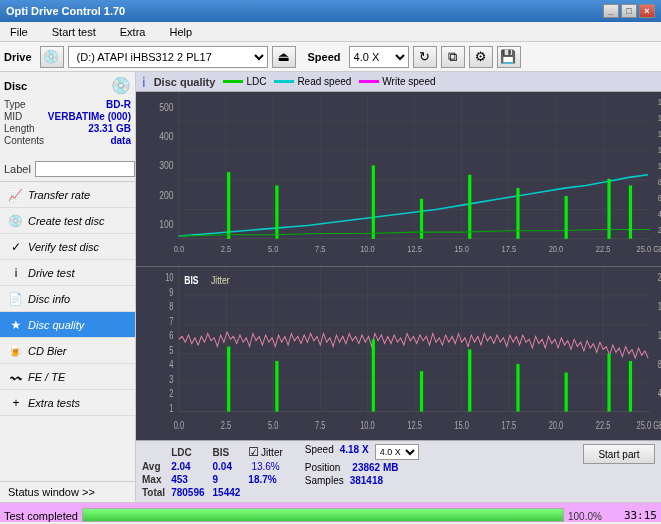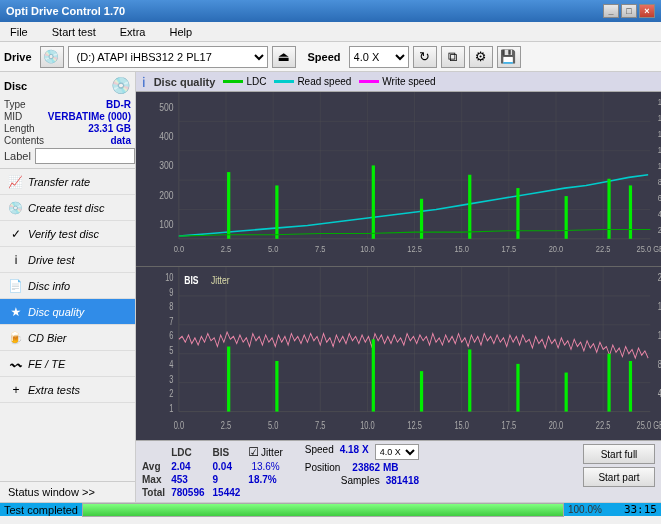--- a/index.html
+++ b/index.html
@@ -31,32 +31,32 @@
     .sidebar { width: 136px; background: #f0f0f0; border-right: 1px solid #ccc; display: flex; flex-direction: column; }
     
     
     .disc-panel { padding: 4px; border-bottom: 1px solid #ccc; }
     .disc-panel-header { display: flex; align-items: center; justify-content: space-between; margin-bottom: 4px; }
     .disc-panel-title { font-size: 11px; font-weight: bold; }
     .disc-icon { font-size: 16px; }
     .disc-info-row { display: flex; justify-content: space-between; font-size: 10px; margin-bottom: 1px; }
     .disc-info-label { color: #333; }
     .disc-info-value { color: #0000cc; font-weight: bold; }
-    .label-row { display: flex; align-items: center; margin-top: 2px; }
+    .label-row { display: flex; align-items: center; margin-top: 15px; }
     .label-input { width: 100px; height: 16px; border: 1px solid #999; font-size: 10px; }
     .label-btn { width: 18px; height: 16px; background: #e0e0e0; border: 1px solid #999; margin-left: 2px; font-size: 10px; cursor: pointer; display: flex; align-items: center; justify-content: center; }
 
     
     .nav-item { display: flex; align-items: center; height: 26px; padding: 0 8px; cursor: pointer; font-size: 11px; border-bottom: 1px solid #ddd; gap: 4px; }
     .nav-item.active { background: #308ce8; color: white; }
     .nav-item-icon { width: 16px; height: 16px; display: flex; align-items: center; justify-content: center; font-size: 12px; }
     .nav-item-label { font-size: 11px; font-style: italic; }
 
     
-    .statusbar { height: 14px; background: #0ea5e9; border-top: 1px solid #ccc; display: flex; align-items: center; padding: 0 4px; gap: 4px; font-size: 11px; }
+    .statusbar { height: 20px; background: #f0abfc; border-top: 1px solid #ccc; display: flex; align-items: flex-end; padding: 0 4px; gap: 4px; font-size: 11px; }
     .progress-bar-container { flex: 1; height: 14px; background: #ddd; border: 1px solid #aaa; }
     .progress-bar-fill { height: 100%; background: linear-gradient(to bottom, #80ff80, #40cc40); width: 100%; }
     .status-time { font-size: 11px; margin-left: 14px; font-family: monospace; }
 
     
     .content { flex: 1; background: #3a3a4a; display: flex; flex-direction: column; overflow: hidden; }
     
     
     .dq-header { background: #d8d8e8; border-bottom: 1px solid #aaa; height: 20px; display: flex; align-items: center; padding: 0 6px; gap: 8px; }
     .dq-title { font-size: 11px; font-weight: bold; color: #333; }
@@ -376,28 +376,27 @@
           <span>Speed</span>
           <span style="color:#0000cc; font-weight:bold;">4.18 X</span>
           <select style="height:16px; font-size:9px; border:1px solid #999; background:white;">
             <option>4.0 X</option>
           </select>
         </div>
         <div style="display:flex; gap:12px; margin-bottom:2px;">
           <span>Position</span>
           <span style="color:#0000cc; font-weight:bold;">23862 MB</span>
         </div>
-        <div style="display:flex; gap:6px;margin-left:36px;">
+        <div style="display:flex; gap:6px;">
           <span>Samples</span>
           <span style="color:#0000cc; font-weight:bold;">381418</span>
         </div>
       </div>
 
       <div style="margin-left:auto; display:flex; flex-direction:column; gap:3px;">
-        <button class="start-btn">Start full</button>
         <button class="start-btn">Start part</button>
       </div>
     </div>
   </div>
 </div>
 
 <div class="statusbar">
   <span>Test completed</span>
   <div class="progress-bar-container">
     <div class="progress-bar-fill"></div>

